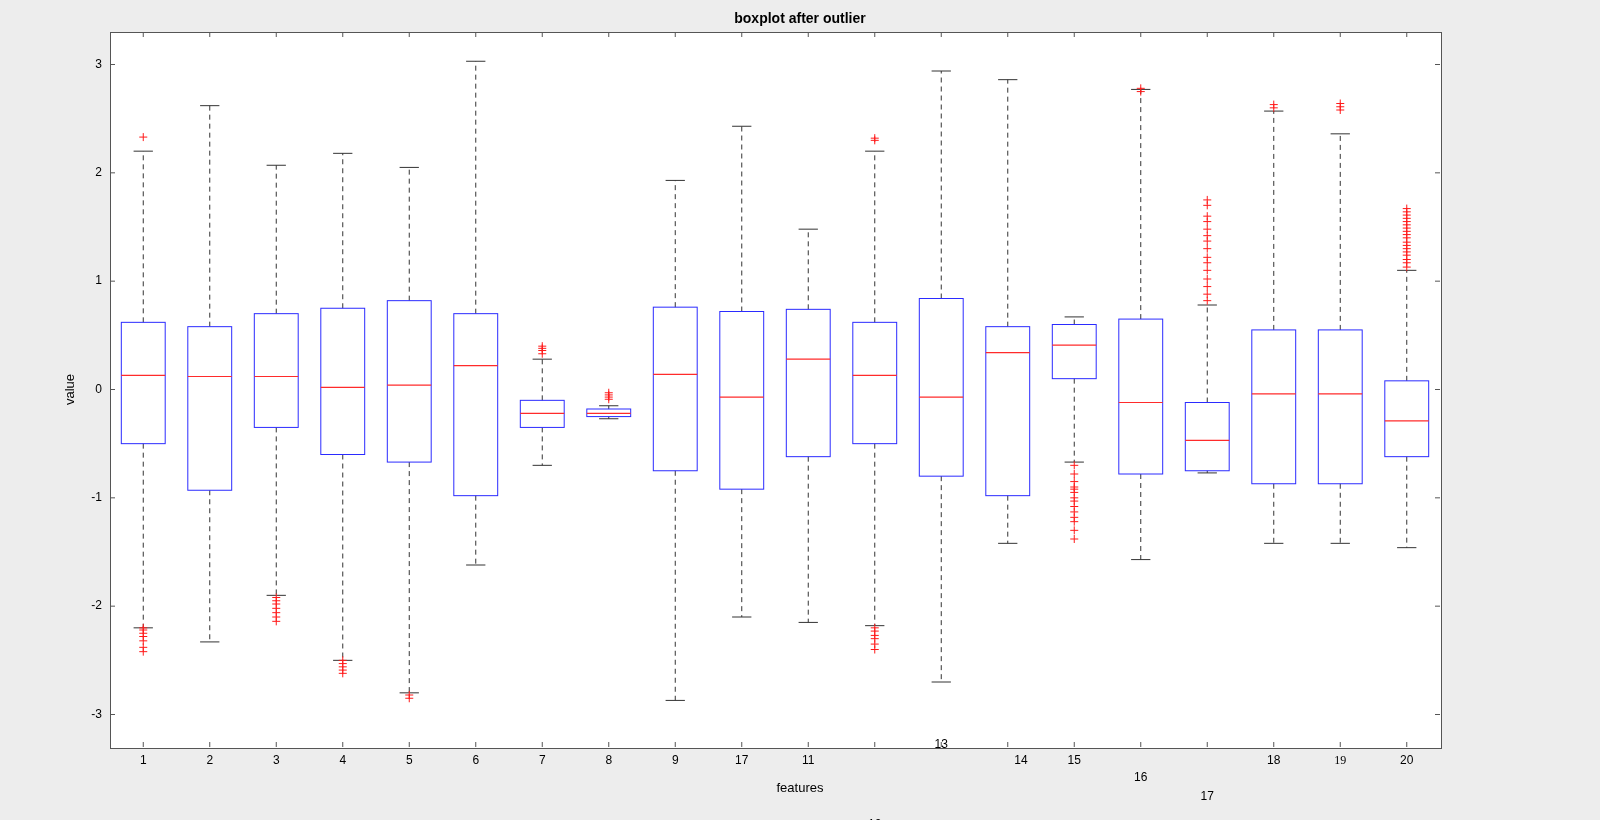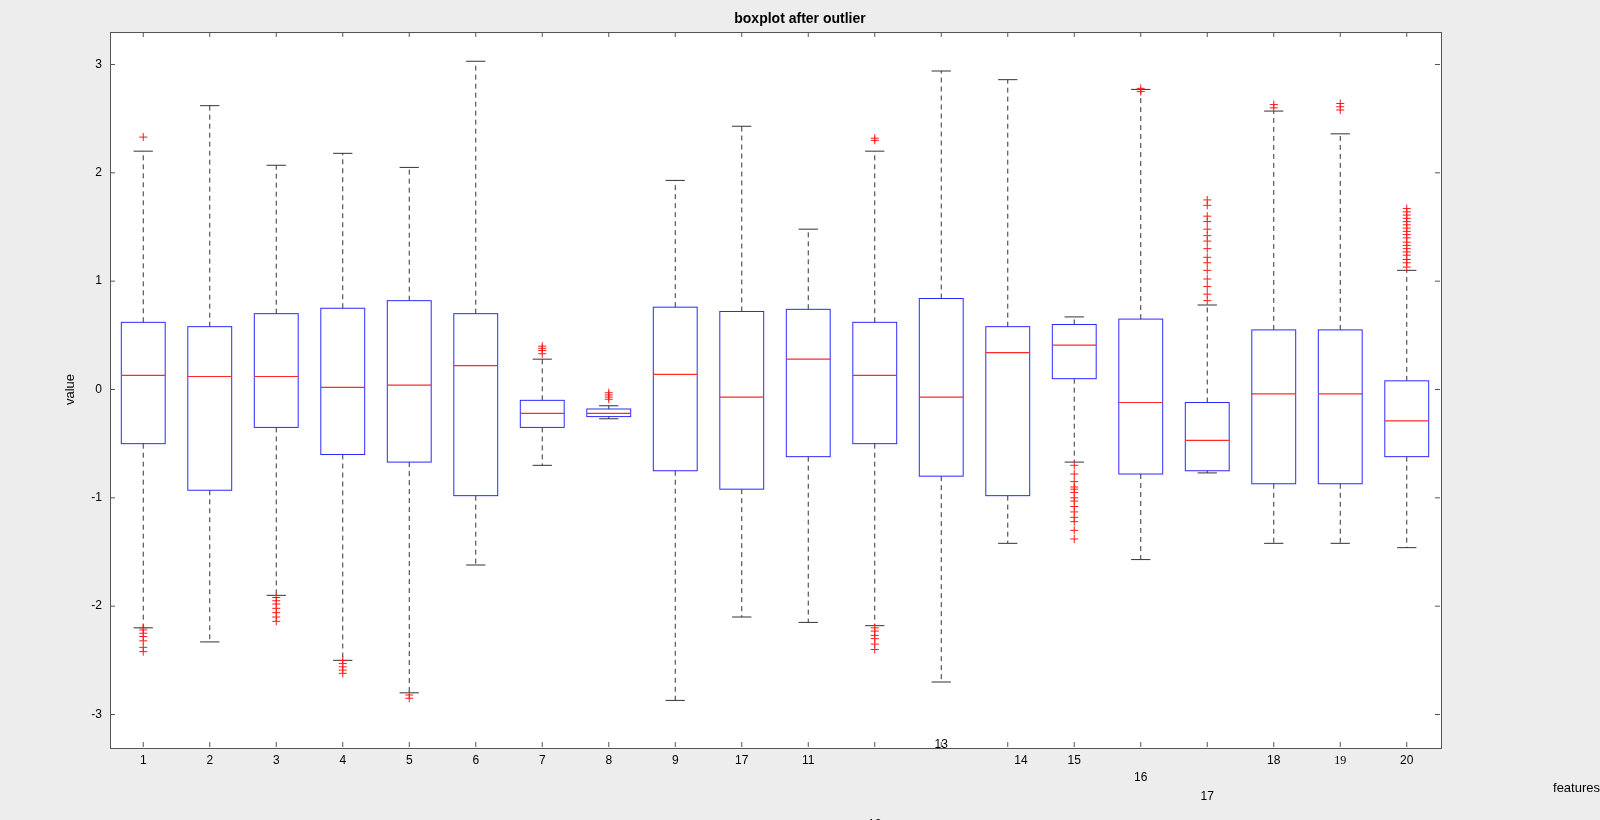--- a/index.html
+++ b/index.html
@@ -27,21 +27,21 @@
     position: absolute;
     width: 100%;
     text-align: center;
     font-size: 14px;
     font-weight: bold;
     color: #000;
   }
   .xlabel {
     position: absolute;
     width: 100%;
-    text-align: right;
+    text-align: center;
     font-size: 13px;
     color: #000;
   }
   .ylabel {
     position: absolute;
     font-size: 13px;
     color: #000;
     transform: rotate(-90deg);
     transform-origin: left top;
   }

